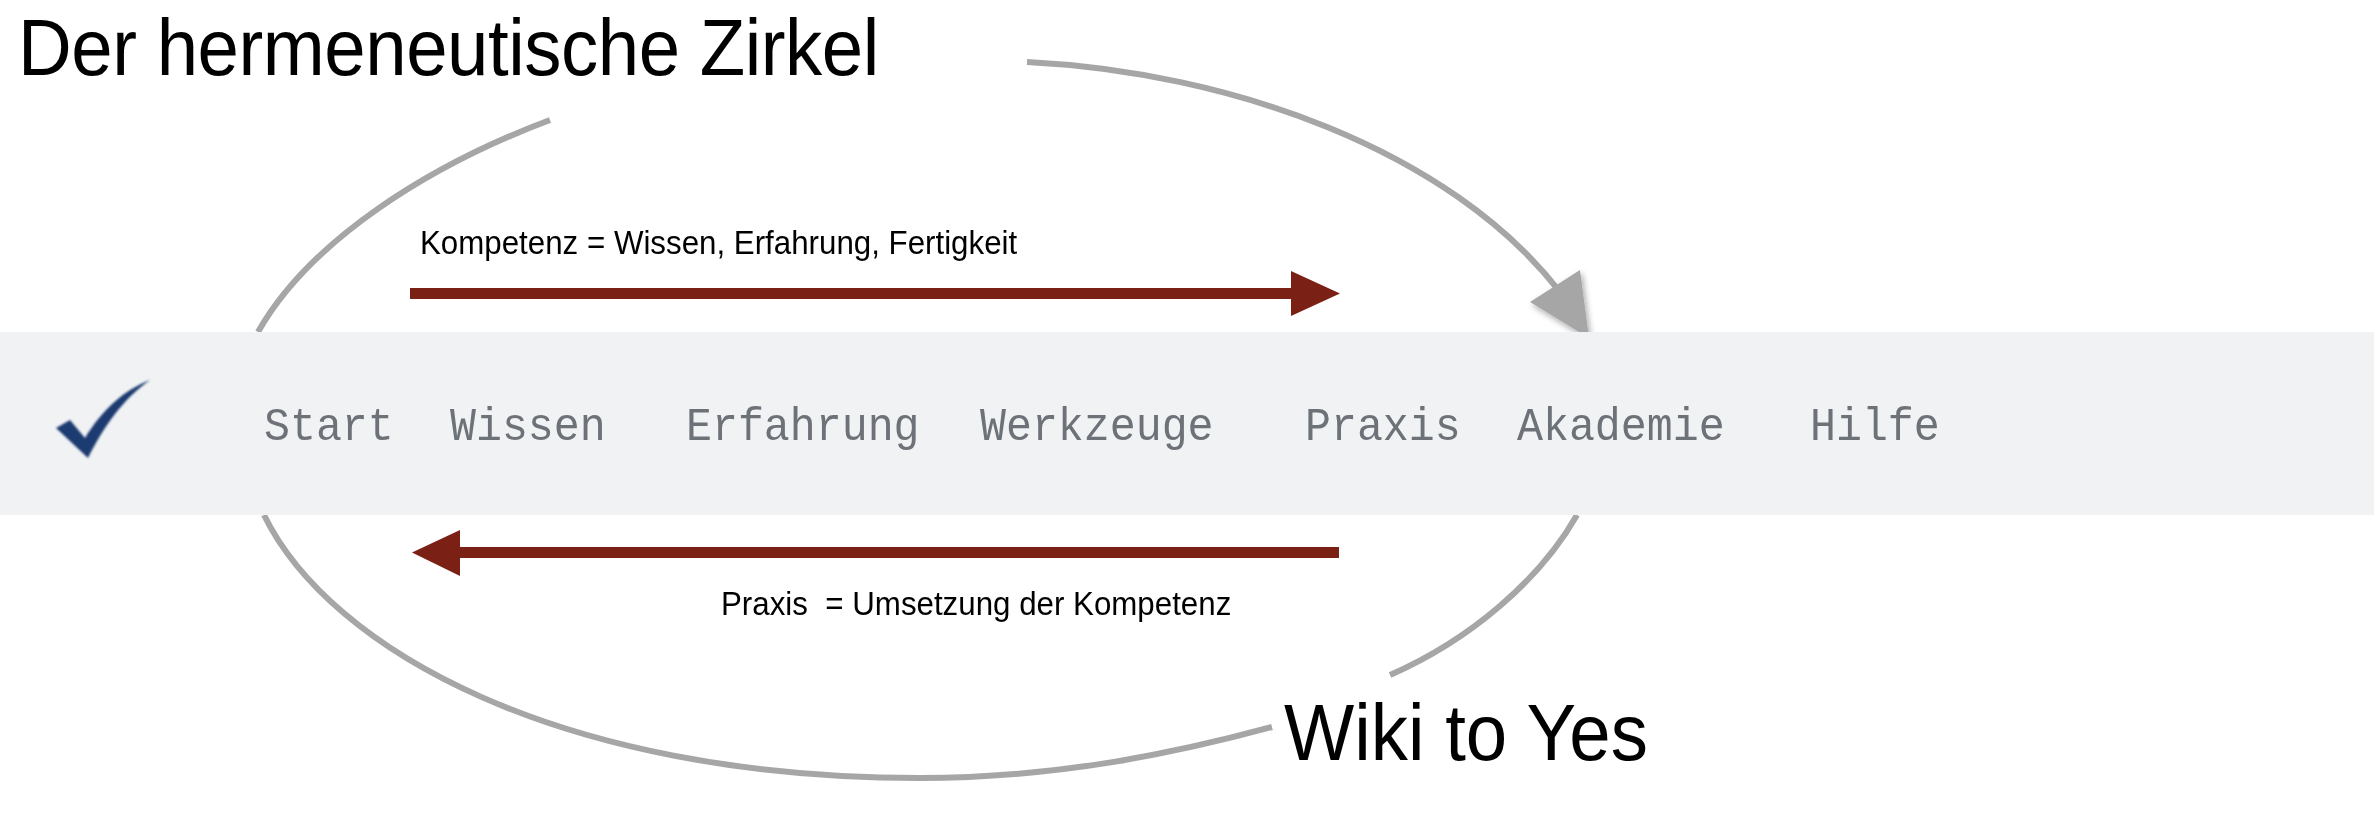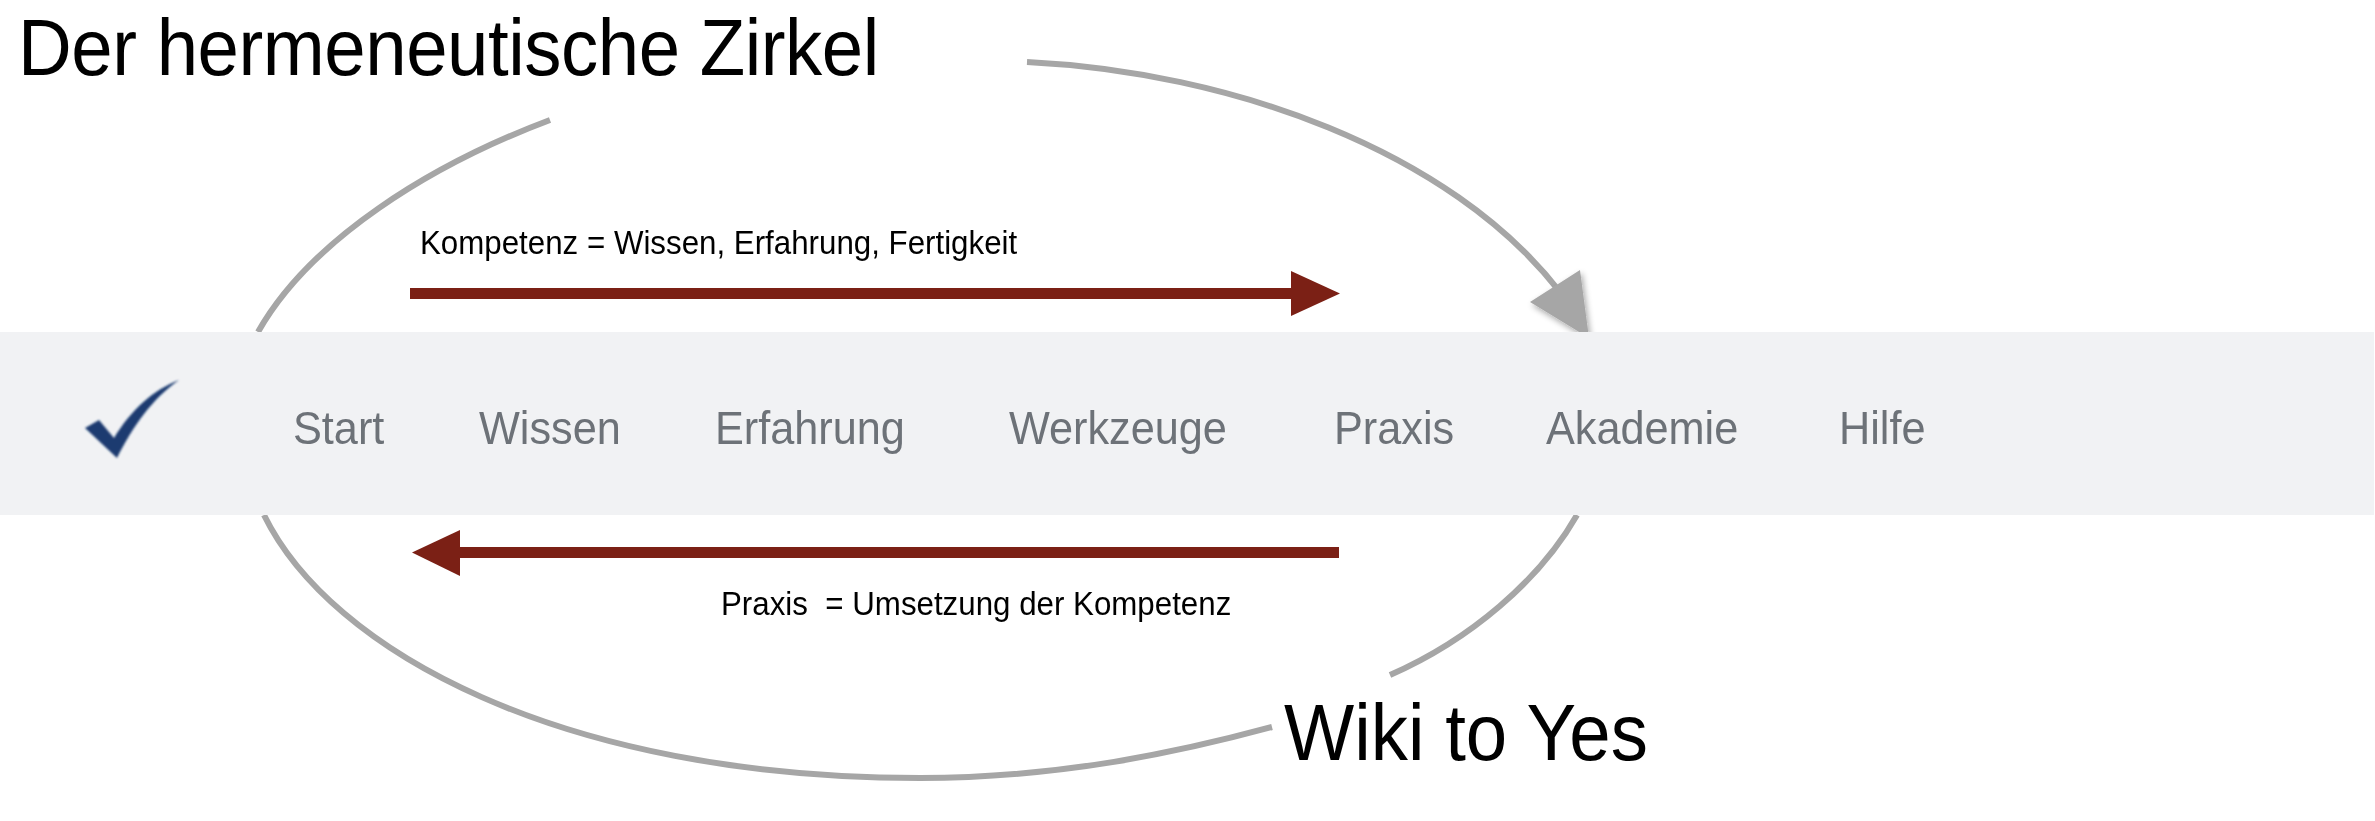--- a/index.html
+++ b/index.html
@@ -59,21 +59,22 @@
     .navbar {
       position: absolute;
       left: 0;
       top: 332px;
       width: 2374px;
       height: 183px;
       background: #f1f2f4;
       display: flex;
       align-items: center;
       box-sizing: border-box;
-      padding-left: 81px;
+      padding-left: 52px;
+      font-family: Liberation Mono, monospace;
     }
     .brand {
       width: 104px;
       height: 90px;
       margin-right: 108px;
       display: flex;
       align-items: center;
       justify-content: center;
       margin-top: -6px;
     }

